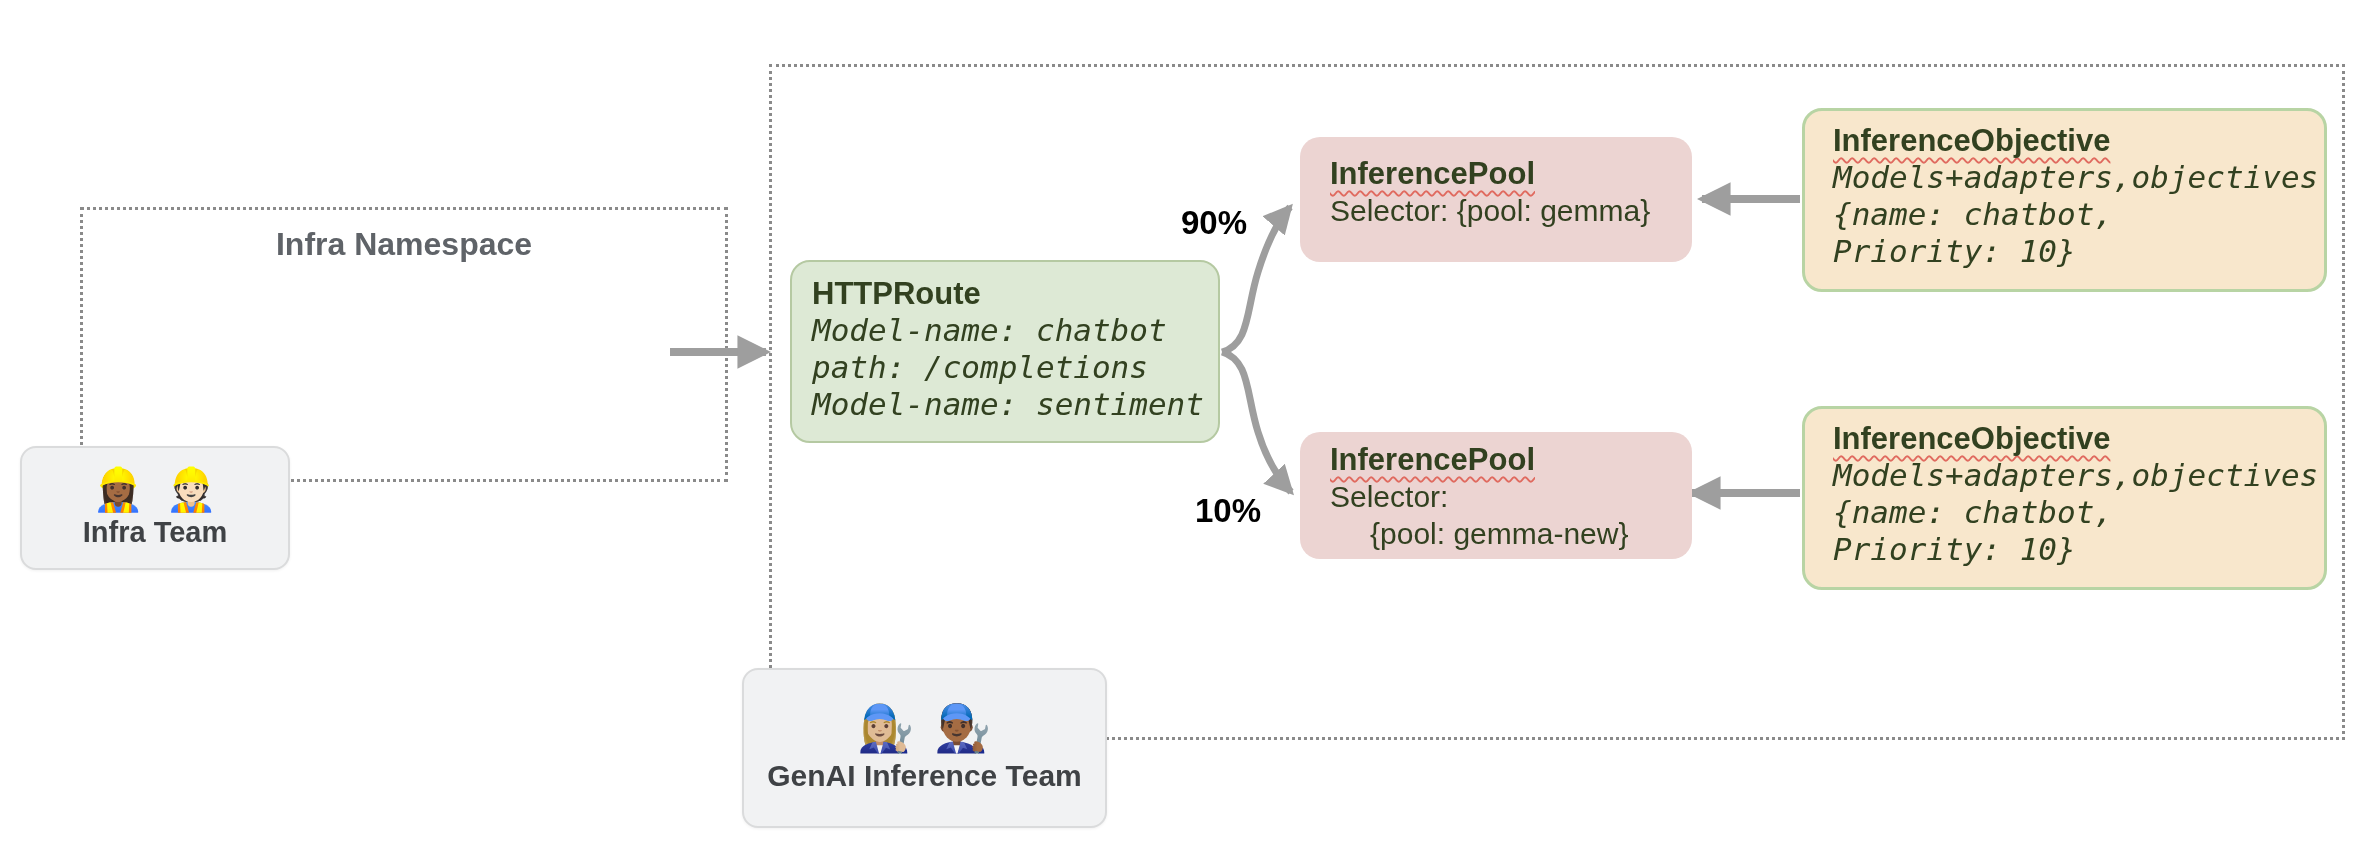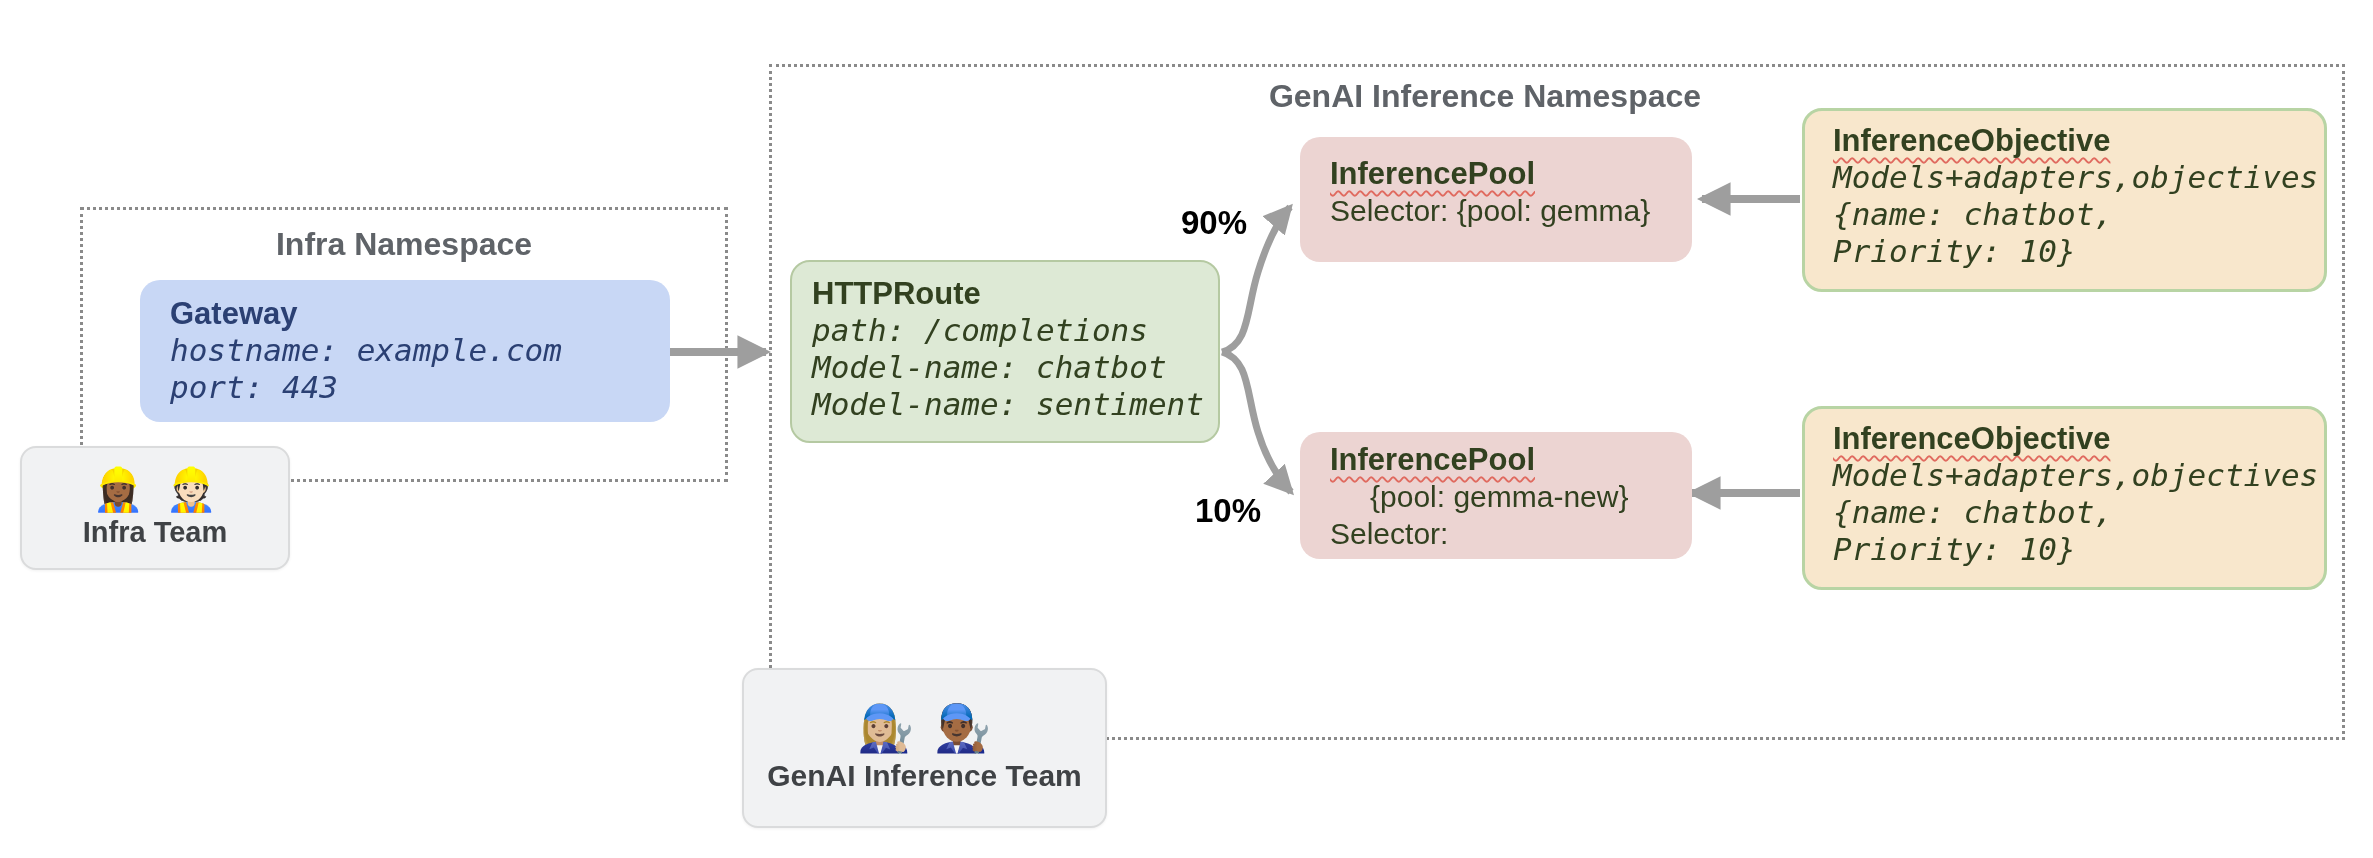--- a/index.html
+++ b/index.html
@@ -51,57 +51,51 @@
 </style>
 </head>
 <body>
 
 <div class="canvas">
 
   <div class="ns" style="left:80px; top:207px; width:648px; height:275px;"></div>
   <div class="ns" style="left:769px; top:64px; width:1576px; height:676px;"></div>
 
   <div class="ns-title" style="left:80px; top:226px; width:648px;">Infra Namespace</div>
-  <div class="ns-title" style="left:1185px; top:78px; width:600px;">GenAI Inference Namespace</div>
 
   <svg class="arrows" viewBox="0 0 2373 858">
     <defs>
       <marker id="ah" viewBox="0 0 10 10" refX="8.5" refY="5" markerWidth="4.2" markerHeight="4.2" orient="auto-start-reverse">
         <path d="M0,0 L10,5 L0,10 Z" fill="#9e9e9e"></path>
       </marker>
     </defs>
     <path d="M 670 352 H 766" stroke="#9e9e9e" stroke-width="8" fill="none" marker-end="url(#ah)"></path>
     <path d="M 1222 352 C 1250 344 1246 310 1258 272 C 1266 246 1277 222 1290 207" stroke="#9e9e9e" stroke-width="7" fill="none" marker-end="url(#ah)"></path>
     <path d="M 1222 352 C 1250 360 1246 394 1258 432 C 1266 458 1278 478 1291 492" stroke="#9e9e9e" stroke-width="7" fill="none" marker-end="url(#ah)"></path>
     <path d="M 1800 199 H 1702" stroke="#9e9e9e" stroke-width="8" fill="none" marker-end="url(#ah)"></path>
     <path d="M 1800 493 H 1692" stroke="#9e9e9e" stroke-width="8" fill="none" marker-end="url(#ah)"></path>
   </svg>
 
-  <div class="card gateway">
-    <div class="title">Gateway</div>
-    <div class="mono">hostname: example.com</div>
-    <div class="mono">port: 443</div>
-  </div>
 
   <div class="card httproute">
     <div class="title">HTTPRoute</div>
+    <div class="mono">Model-name: chatbot</div>
     <div class="mono">path: /completions</div>
-    <div class="mono">Model-name: chatbot</div>
     <div class="mono">Model-name: sentiment</div>
   </div>
 
   <div class="card pool1">
     <div class="title"><span class="wavy">InferencePool</span></div>
     <div class="sansline">Selector: {pool: gemma}</div>
   </div>
 
   <div class="card pool2">
     <div class="title"><span class="wavy">InferencePool</span></div>
+    <div class="sansline">Selector:</div>
     <div class="sansline indent">{pool: gemma-new}</div>
-    <div class="sansline">Selector:</div>
   </div>
 
   <div class="card objective obj1">
     <div class="title"><span class="wavy">InferenceObjective</span></div>
     <div class="mono">Models+adapters,objectives</div>
     <div class="mono">{name: chatbot,</div>
     <div class="mono">Priority: 10}</div>
   </div>
 
   <div class="card objective obj2">

